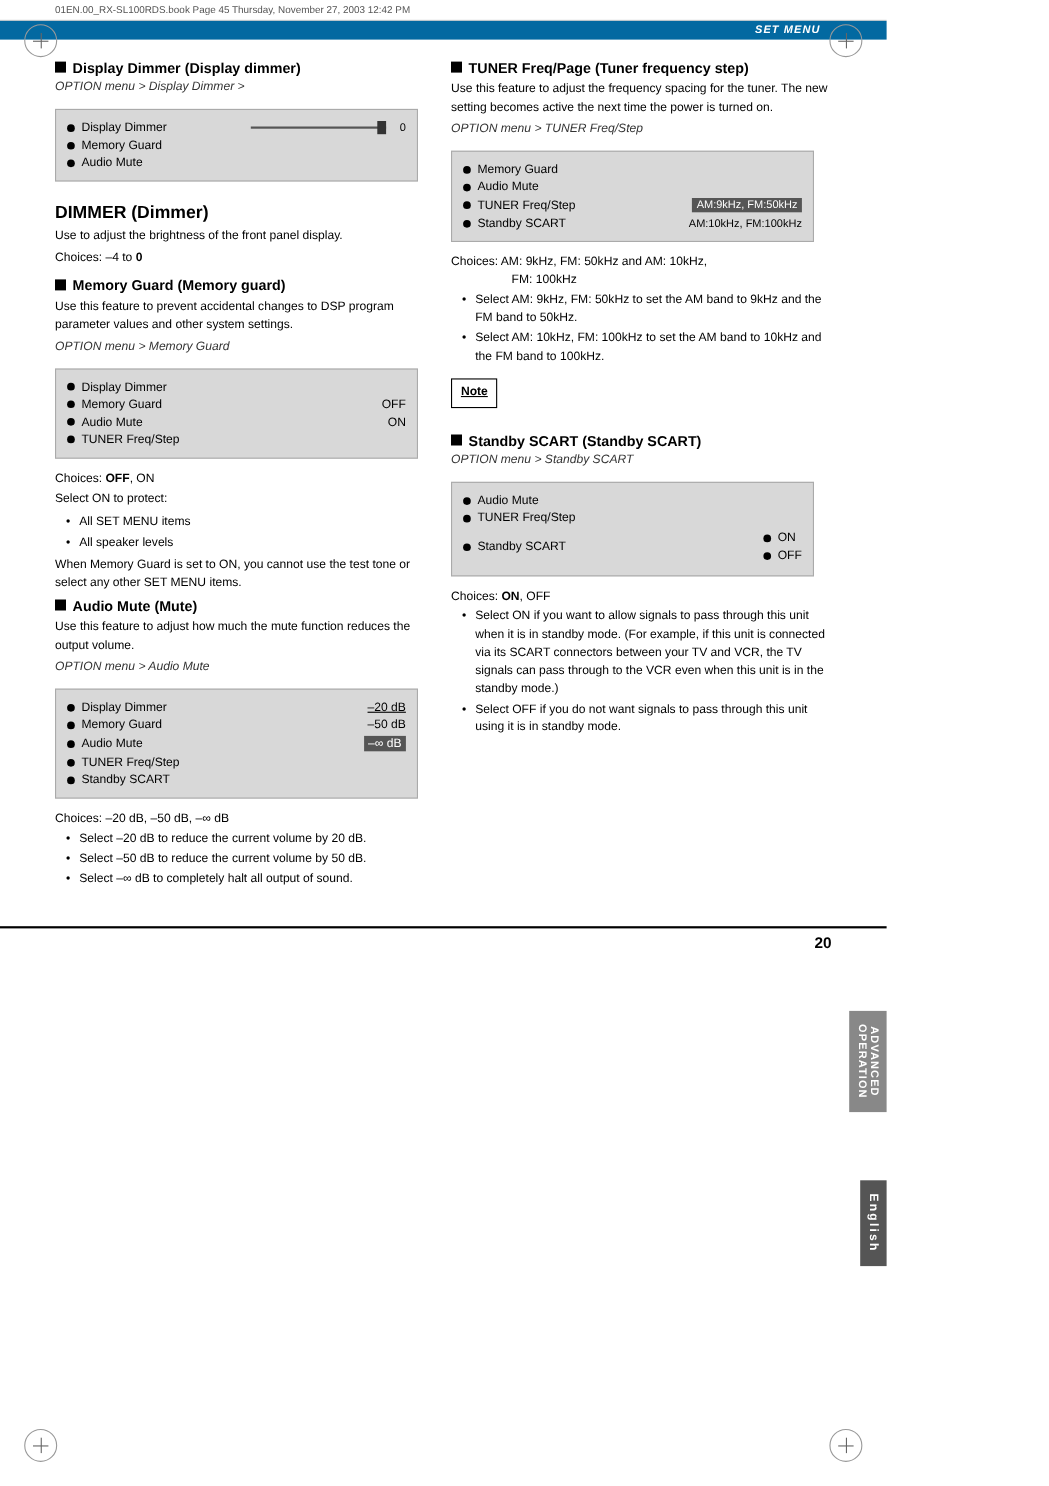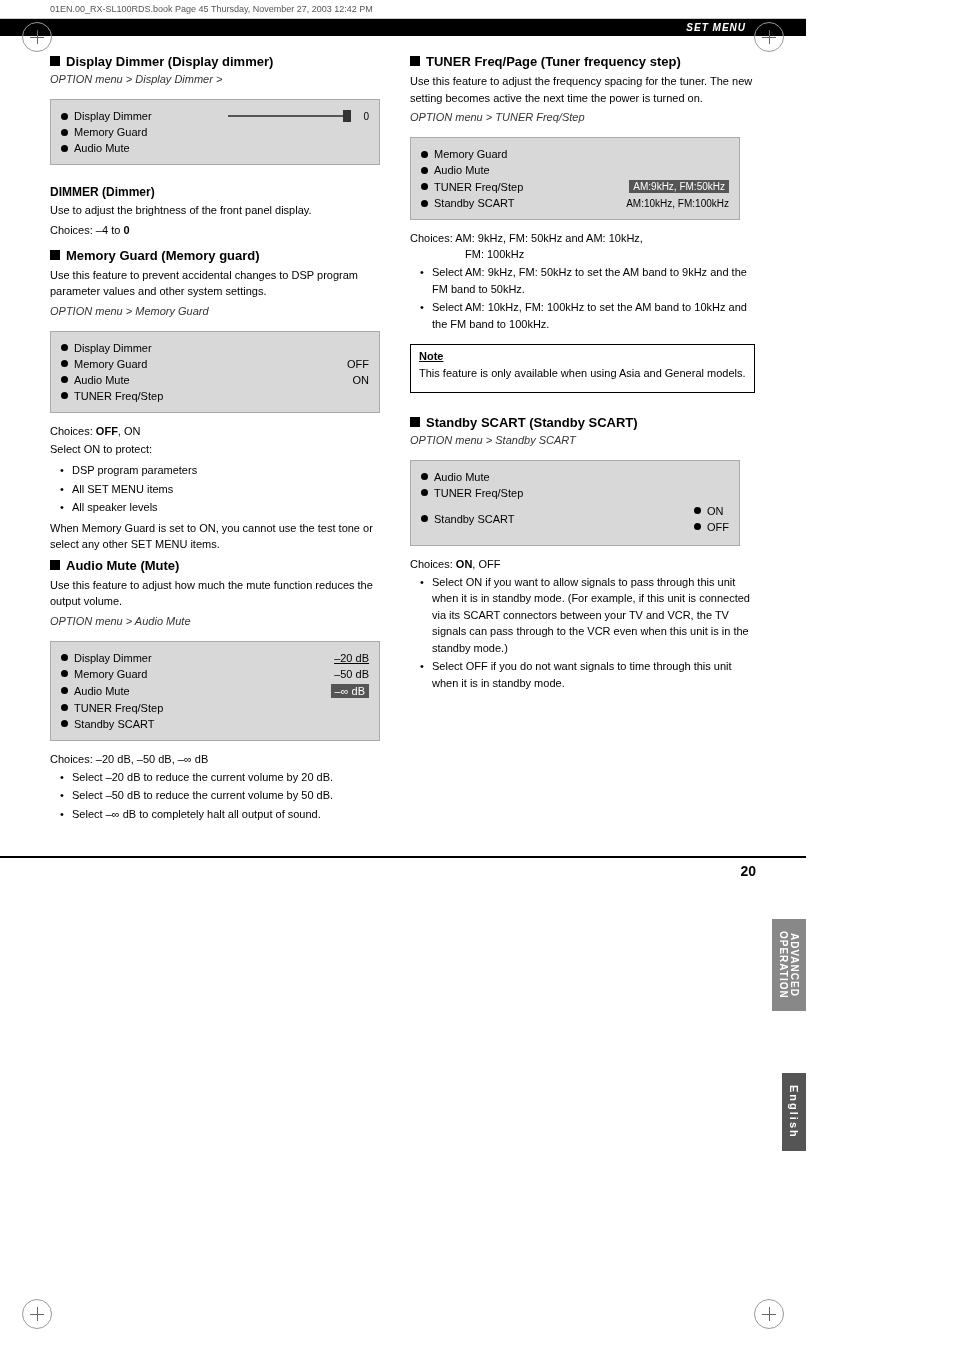--- a/index.html
+++ b/index.html
@@ -58,21 +58,21 @@
     .section-heading .bullet-sq {
       display: inline-block;
       width: 10px;
       height: 10px;
       background: #000;
       margin-top: 2px;
       flex-shrink: 0;
     }
 
     .sub-heading {
-      font-size: 12px;
+      font-size: 16px;
       font-weight: bold;
       margin: 8px 0 3px 0;
     }
 
     .italic-menu {
       font-style: italic;
       font-size: 11px;
       margin-bottom: 6px;
       color: #333;
     }
@@ -270,21 +270,21 @@
       height: 100%;
       left: 50%;
     }
     .cross-inner::after {
       width: 100%;
       height: 1px;
       top: 50%;
     }
 
     .set-menu-bar {
-      background: #000000;
+      background: #0369a1;
       color: #fff;
       font-size: 10px;
       font-style: italic;
       font-weight: bold;
       text-align: right;
       padding: 3px 60px 3px 10px;
       letter-spacing: 1px;
       margin-bottom: 8px;
     }
 
@@ -389,21 +389,20 @@
               <span class="menu-label">TUNER Freq/Step</span>
             </div>
           </div>
         </div>
 
         <div class="choices-text">
           Choices: <span class="choices-bold">OFF</span>, ON
         </div>
         <div class="body-text">Select ON to protect:</div>
         <ul class="bullet-list">
-          <li>DSP program parameters</li>
           <li>All SET MENU items</li>
           <li>All speaker levels</li>
         </ul>
         <div class="body-text" style="margin-top:4px;">When Memory Guard is set to ON, you cannot use the test tone or select any other SET MENU items.</div>
       </div>
 
       <div style="">
         <div class="section-heading">
           <span class="bullet-sq"></span>
           <span>Audio Mute (Mute)</span>
@@ -484,21 +483,20 @@
 
         <div class="choices-text">Choices: AM: 9kHz, FM: 50kHz and AM: 10kHz,</div>
         <div class="choices-text" style="padding-left: 55px;">FM: 100kHz</div>
         <ul class="bullet-list">
           <li>Select AM: 9kHz, FM: 50kHz to set the AM band to 9kHz and the FM band to 50kHz.</li>
           <li>Select AM: 10kHz, FM: 100kHz to set the AM band to 10kHz and the FM band to 100kHz.</li>
         </ul>
 
         <div class="note-box">
           <div class="note-label">Note</div>
-          <div class="body-text">This feature is only available when using Asia and General models.</div>
         </div>
       </div>
 
       <div style="margin-top:14px;">
         <div class="section-heading">
           <span class="bullet-sq"></span>
           <span>Standby SCART (Standby SCART)</span>
         </div>
         <div class="italic-menu">OPTION menu &gt; Standby SCART</div>
 
@@ -527,21 +525,21 @@
               </div>
             </div>
           </div>
         </div>
 
         <div class="choices-text">
           Choices: <span class="choices-bold">ON</span>, OFF
         </div>
         <ul class="bullet-list">
           <li>Select ON if you want to allow signals to pass through this unit when it is in standby mode. (For example, if this unit is connected via its SCART connectors between your TV and VCR, the TV signals can pass through to the VCR even when this unit is in the standby mode.)</li>
-          <li>Select OFF if you do not want signals to time through this unit when it is in standby mode.</li>
+          <li>Select OFF if you do not want signals to pass through this unit using it is in standby mode.</li>
         </ul>
       </div>
 
     </div>
   </div>
 
   <div class="adv-op-tab">
     <span style="white-space: pre-line; font-size:10px;">ADVANCED
 OPERATION</span>
   </div>

